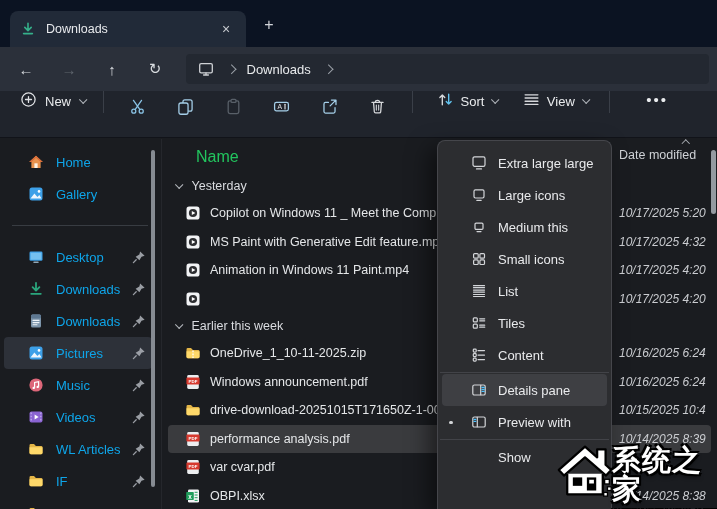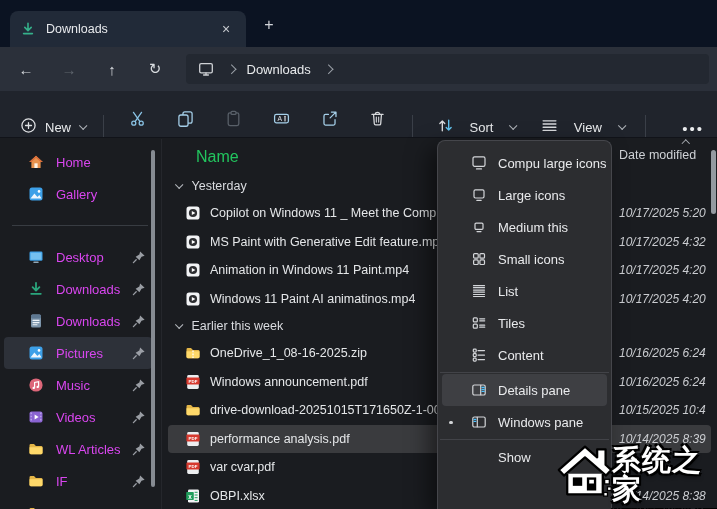--- a/index.html
+++ b/index.html
@@ -20,37 +20,37 @@
     display:flex;align-items:center;padding-left:14px;box-sizing:border-box;}
   .nav-btn{width:24px;margin-right:19px;text-align:center;font-size:15px;color:#d8dbdf;}
   .nav-btn.dim{color:#60666e;}
   .crumb-field{flex:1;margin-right:8px;height:30px;background:#232831;border-radius:4px;
     display:flex;align-items:center;padding:0 12px;gap:0;}
   .crumb-icon{width:16px;height:16px;margin-right:14px;}
   .crumb-sep{color:#9aa0a8;margin:0 12px 0 0;display:inline-block;}
   .crumb-item{font-size:13px;color:#e8eaec;margin-right:14px;}
   
   .toolbar{position:absolute;left:0;top:91px;width:717px;height:47px;background:#20242c;
-    border-bottom:1px solid #111319;display:flex;align-items:flex-end;padding-left:12px;box-sizing:border-box;}
+    border-bottom:1px solid #111319;display:flex;align-items:flex-start;padding-left:12px;box-sizing:border-box;}
   .tb-new{display:flex;align-items:center;gap:8px;padding:0 8px;color:#e9ebed;font-size:13px;}
   .tb-div{width:1px;height:22px;background:#3a3f48;margin:0 10px;}
   .tb-btn{width:48px;height:34px;display:flex;align-items:center;justify-content:center;}
-  .tb-group{display:flex;align-items:center;gap:16px;color:#e9ebed;font-size:13px;margin-left:14px;}
+  .tb-group{display:flex;align-items:center;gap:7px;color:#e9ebed;font-size:13px;margin-left:14px;}
   .tb-more{margin-left:26px;color:#e9ebed;font-size:15px;letter-spacing:2px;}
   .chev{display:inline-block;width:5.5px;height:5.5px;border-right:1.3px solid currentColor;
     border-bottom:1.3px solid currentColor;}
   .chev.down{transform:rotate(45deg) translateY(-2px);}
   .chev.right{transform:rotate(-45deg);}
   .chev.up{transform:rotate(-135deg);}
   .chev.small{width:4.5px;height:4.5px;color:#aeb2b8;}
   
   .main{position:absolute;left:0;top:139px;width:717px;height:370px;}
   .sidebar{position:absolute;left:0;top:0;width:160px;height:370px;overflow:hidden;padding-top:7px;box-sizing:border-box;}
   .sb-item{height:32px;display:flex;align-items:center;margin:0 8px 0 4px;padding-left:24px;
-    border-radius:4px;font-size:13px;color:#d946ef;}
+    border-radius:4px;font-size:13px;color:#0ea5e9;}
   .sb-item.sel{background:#2d3139;}
   .sb-icon{width:16px;height:16px;margin-right:12px;flex:none;}
   .sb-label{white-space:nowrap;overflow:hidden;flex:1;}
   .pin{width:14px;height:14px;margin-left:auto;margin-right:6px;opacity:.9;flex:none;}
   .sb-divider{height:1px;background:#383c42;margin:15px 12px;}
   .sb-scroll{position:absolute;left:151px;top:11px;width:4px;height:337px;background:#868b92;border-radius:2px;}
   
   .files{position:absolute;left:161px;top:0;right:0;bottom:0;border-left:1px solid #25272c;}
   .col-name{position:absolute;left:34px;top:9px;font-size:16px;color:#22c55e;}
   .col-date{position:absolute;left:457px;top:9px;font-size:12.5px;color:#cfd2d6;}
@@ -361,34 +361,33 @@
               </svg></span>
             <span class="f-name">Animation in Windows 11 Paint.mp4</span>
             <span class="f-date">10/17/2025 4:20</span>
           </div>
           <div class="frow">
             <span class="f-icon"><svg viewBox="0 0 16 16">
                 <rect x="1.5" y="1.5" width="13" height="13" rx="2.6" fill="#f2f3f5"></rect>
                 <circle cx="8" cy="8" r="4.1" fill="#2c2d30"></circle>
                 <path d="M6.8 5.9 L10.4 8 L6.8 10.1 Z" fill="#fff"></path>
               </svg></span>
-            <span class="f-name">Windows 11 Paint AI animatinos.mp4</span>
             <span class="f-date">10/17/2025 4:20</span>
           </div>
           <div class="group-h">
             <span class="chev down small"></span>
             <span>Earlier this week</span>
           </div>
           <div class="frow">
             <span class="f-icon"><svg viewBox="0 0 16 16">
                 <path d="M1.5 4.4 Q1.5 3.1 2.8 3.1 H6 L7.9 5 H13.2 Q14.5 5 14.5 6.3 V11.8 Q14.5 13.2 13.2 13.2 H2.8 Q1.5 13.2 1.5 11.8 Z" fill="#e3b547"></path>
                 <path d="M1.5 6.3 H14.5 V11.8 Q14.5 13.2 13.2 13.2 H2.8 Q1.5 13.2 1.5 11.8 Z" fill="#ffd96a"></path>
                 <path d="M8 5.6 V13" stroke="#fff" stroke-width="1.3" stroke-dasharray="1.7 1.3"></path>
               </svg></span>
-            <span class="f-name">OneDrive_1_08-16-2025.zip</span>
+            <span class="f-name">OneDrive_1_10-11-2025.zip</span>
             <span class="f-date">10/16/2025 6:24</span>
           </div>
           <div class="frow">
             <span class="f-icon"><svg viewBox="0 0 16 16">
                 <rect x="2.2" y="1" width="11.6" height="14" rx="1.4" fill="#eceef0"></rect>
                 <rect x="1.4" y="3.6" width="13.2" height="7" rx="1" fill="#d6392e"></rect>
                 <text x="8" y="8.9" font-size="4.4" font-weight="bold" fill="#fff" text-anchor="middle" font-family="Liberation Sans,sans-serif">PDF</text>
               </svg></span>
             <span class="f-name">Windows announcement.pdf</span>
             <span class="f-date">10/16/2025 6:24</span>
@@ -433,21 +432,21 @@
       <div class="files-scroll"></div>
     </div>
   </div>
 
   <div class="menu" id="view-menu">
       <div class="m-item">
         <span class="m-icon"><svg viewBox="0 0 16 16">
             <rect x="2" y="1.8" width="12" height="9.6" rx="1.6" stroke="#d4d6d9" stroke-width="1.2" fill="none" stroke-linecap="round" stroke-linejoin="round"></rect>
             <path d="M5.5 13.9 h5" stroke="#d4d6d9" stroke-width="1.2" fill="none" stroke-linecap="round" stroke-linejoin="round"></path>
           </svg></span>
-        <span>Compu large icons</span>
+        <span>Extra large large</span>
       </div>
       <div class="m-item">
         <span class="m-icon"><svg viewBox="0 0 16 16">
             <rect x="3" y="2.8" width="10" height="8.2" rx="1.4" stroke="#d4d6d9" stroke-width="1.2" fill="none" stroke-linecap="round" stroke-linejoin="round"></rect>
             <path d="M5.8 13.3 h4.4" stroke="#d4d6d9" stroke-width="1.2" fill="none" stroke-linecap="round" stroke-linejoin="round"></path>
           </svg></span>
         <span>Large icons</span>
       </div>
       <div class="m-item">
         <span class="m-icon"><svg viewBox="0 0 16 16">
@@ -500,21 +499,21 @@
           </svg></span>
         <span>Details pane</span>
       </div>
       <div class="m-item">
         <span class="m-bullet"></span>
         <span class="m-icon"><svg viewBox="0 0 16 16">
             <rect x="1.8" y="3" width="12.4" height="10" rx="1.6" stroke="#d4d6d9" stroke-width="1.2" fill="none" stroke-linecap="round" stroke-linejoin="round"></rect>
             <path d="M6.3 3.3 v9.4" stroke="#d4d6d9" stroke-width="1.2" fill="none" stroke-linecap="round" stroke-linejoin="round"></path>
             <path d="M3 5.4 h1.8 M3 7.4 h1.8" stroke="#4cc2ff" stroke-width="1.1" stroke-linecap="round"></path>
           </svg></span>
-        <span>Windows pane</span>
+        <span>Preview with</span>
       </div>
       <div class="m-sep"></div>
       <div class="m-item">
         <span class="m-icon"><svg viewBox="0 0 16 16"></svg></span>
         <span>Show</span>
         <span class="m-sub chev right small"></span>
       </div>
     </div>
 
   <div class="wm">

